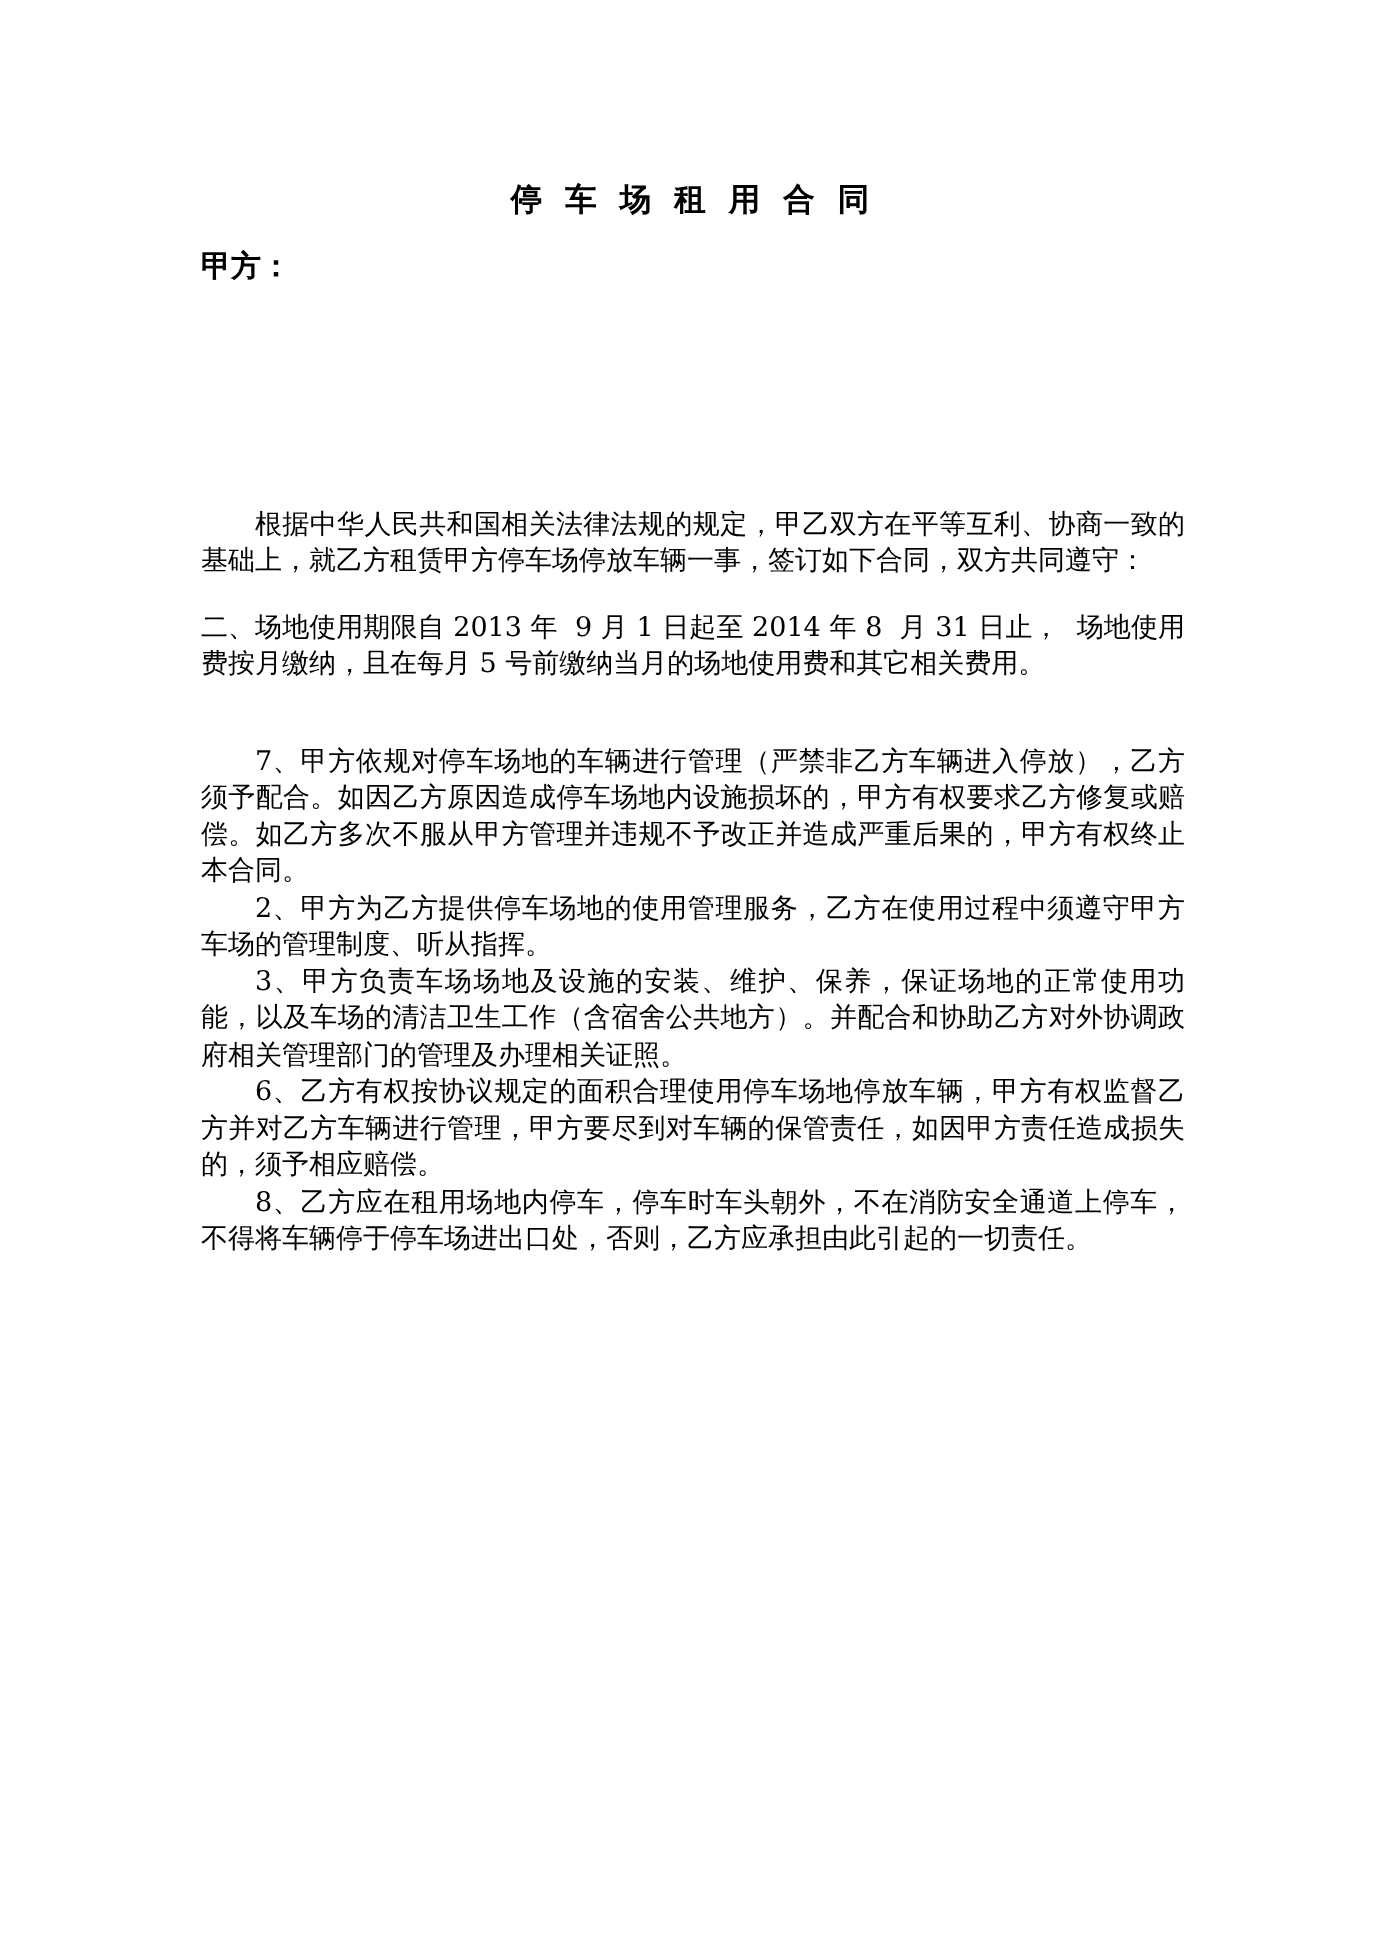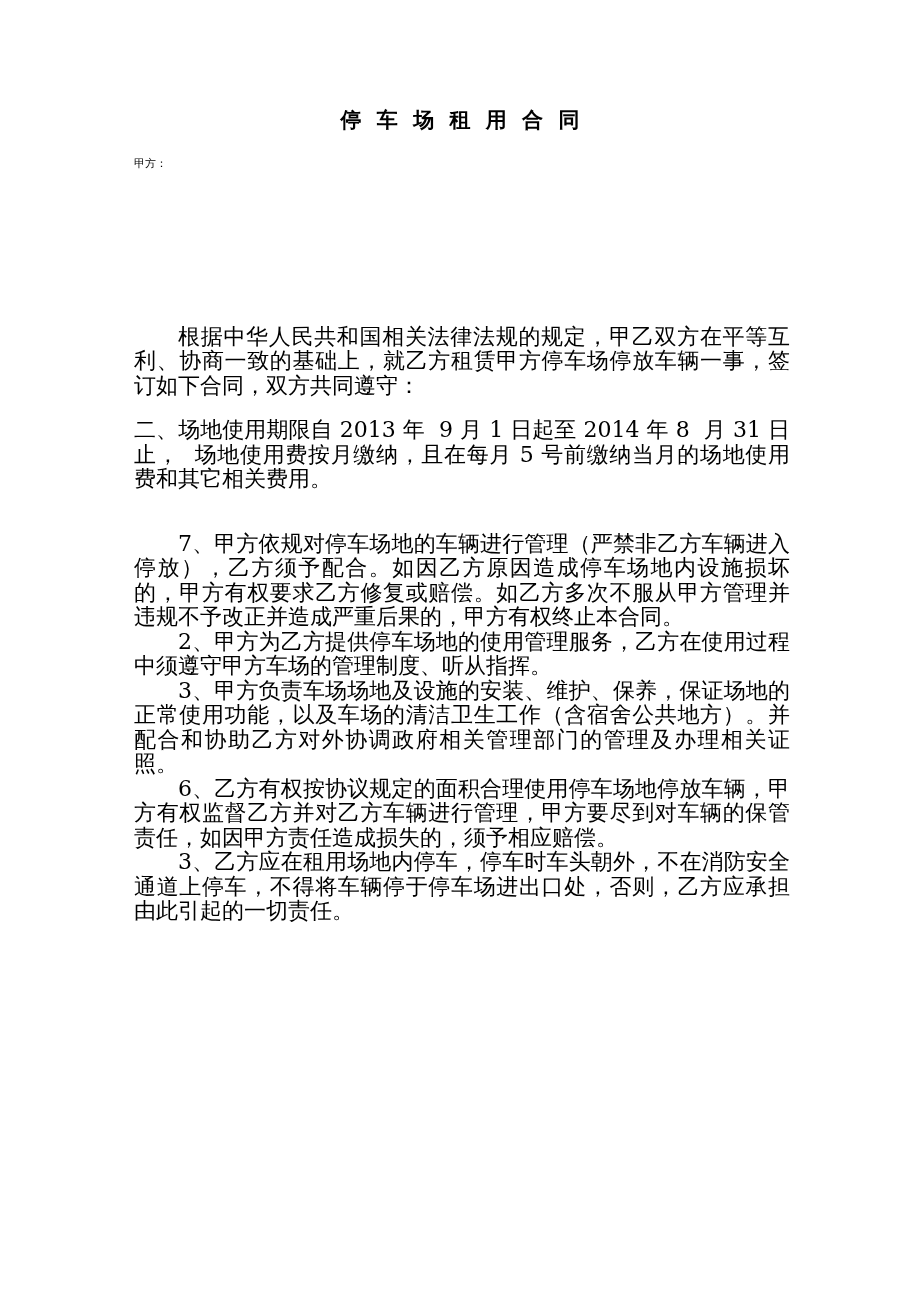--- a/index.html
+++ b/index.html
@@ -12,42 +12,43 @@
     width: 920px;
     height: 1302px;
     background: #ffffff;
     color: #000000;
     font-family: "DejaVu Serif", "Liberation Serif", serif;
     overflow: hidden;
   }
   .content {
     position: absolute;
     left: 134px;
-    top: 105px;
+    top: 118px;
     width: 656px;
   }
   .doc-title {
     margin: 0;
     font-size: 21px;
     font-weight: bold;
     line-height: 30px;
     text-align: center;
     letter-spacing: 4px;
     white-space: pre;
   }
   .party {
     margin: 0;
-    font-size: 11px;
+    font-size: 20px;
     line-height: 24.5px;
+    font-weight: bold;
   }
   .party-a { margin-top: 17px; }
   .party-b { margin-top: 118px; }
   .body-text {
     margin: 0;
-    font-size: 22px;
+    font-size: 18px;
     line-height: 24.5px;
     text-align: justify;
     text-justify: inter-ideograph;
     white-space: pre-wrap;
     word-break: break-all;
   }
   .preamble { margin-top: 148px; }
   .indent { text-indent: 2em; }
   .spacer { height: 20px; }
   .blank {
@@ -90,17 +91,17 @@
 
     <p class="body-text indent">7、甲方依规对停车场地的车辆进行管理（严禁非乙方车辆进入停放），乙方须予配合。如因乙方原因造成停车场地内设施损坏的，甲方有权要求乙方修复或赔偿。如乙方多次不服从甲方管理并违规不予改正并造成严重后果的，甲方有权终止本合同。</p>
 
     <p class="body-text indent">2、甲方为乙方提供停车场地的使用管理服务，乙方在使用过程中须遵守甲方车场的管理制度、听从指挥。</p>
 
     <p class="body-text indent">3、甲方负责车场场地及设施的安装、维护、保养，保证场地的正常使用功能，以及车场的清洁卫生工作（含宿舍公共地方）。并配合和协助乙方对外协调政府相关管理部门的管理及办理相关证照。</p>
 
     <p class="body-text indent">6、乙方有权按协议规定的面积合理使用停车场地停放车辆，甲方有权监督乙方并对乙方车辆进行管理，甲方要尽到对车辆的保管责任，如因甲方责任造成损失的，须予相应赔偿。</p>
 
 
-    <p class="body-text indent">3、乙方应在租用场地内停车，停车时车头朝外，不在消防安全通道上停车，不得将车辆停于停车场进出口处，否则，乙方应承担由此引起的一切责任。</p>
+    <p class="body-text indent">8、乙方应在租用场地内停车，停车时车头朝外，不在消防安全通道上停车，不得将车辆停于停车场进出口处，否则，乙方应承担由此引起的一切责任。</p>
 
 
   </div>
 </div>
 
 </body></html>

